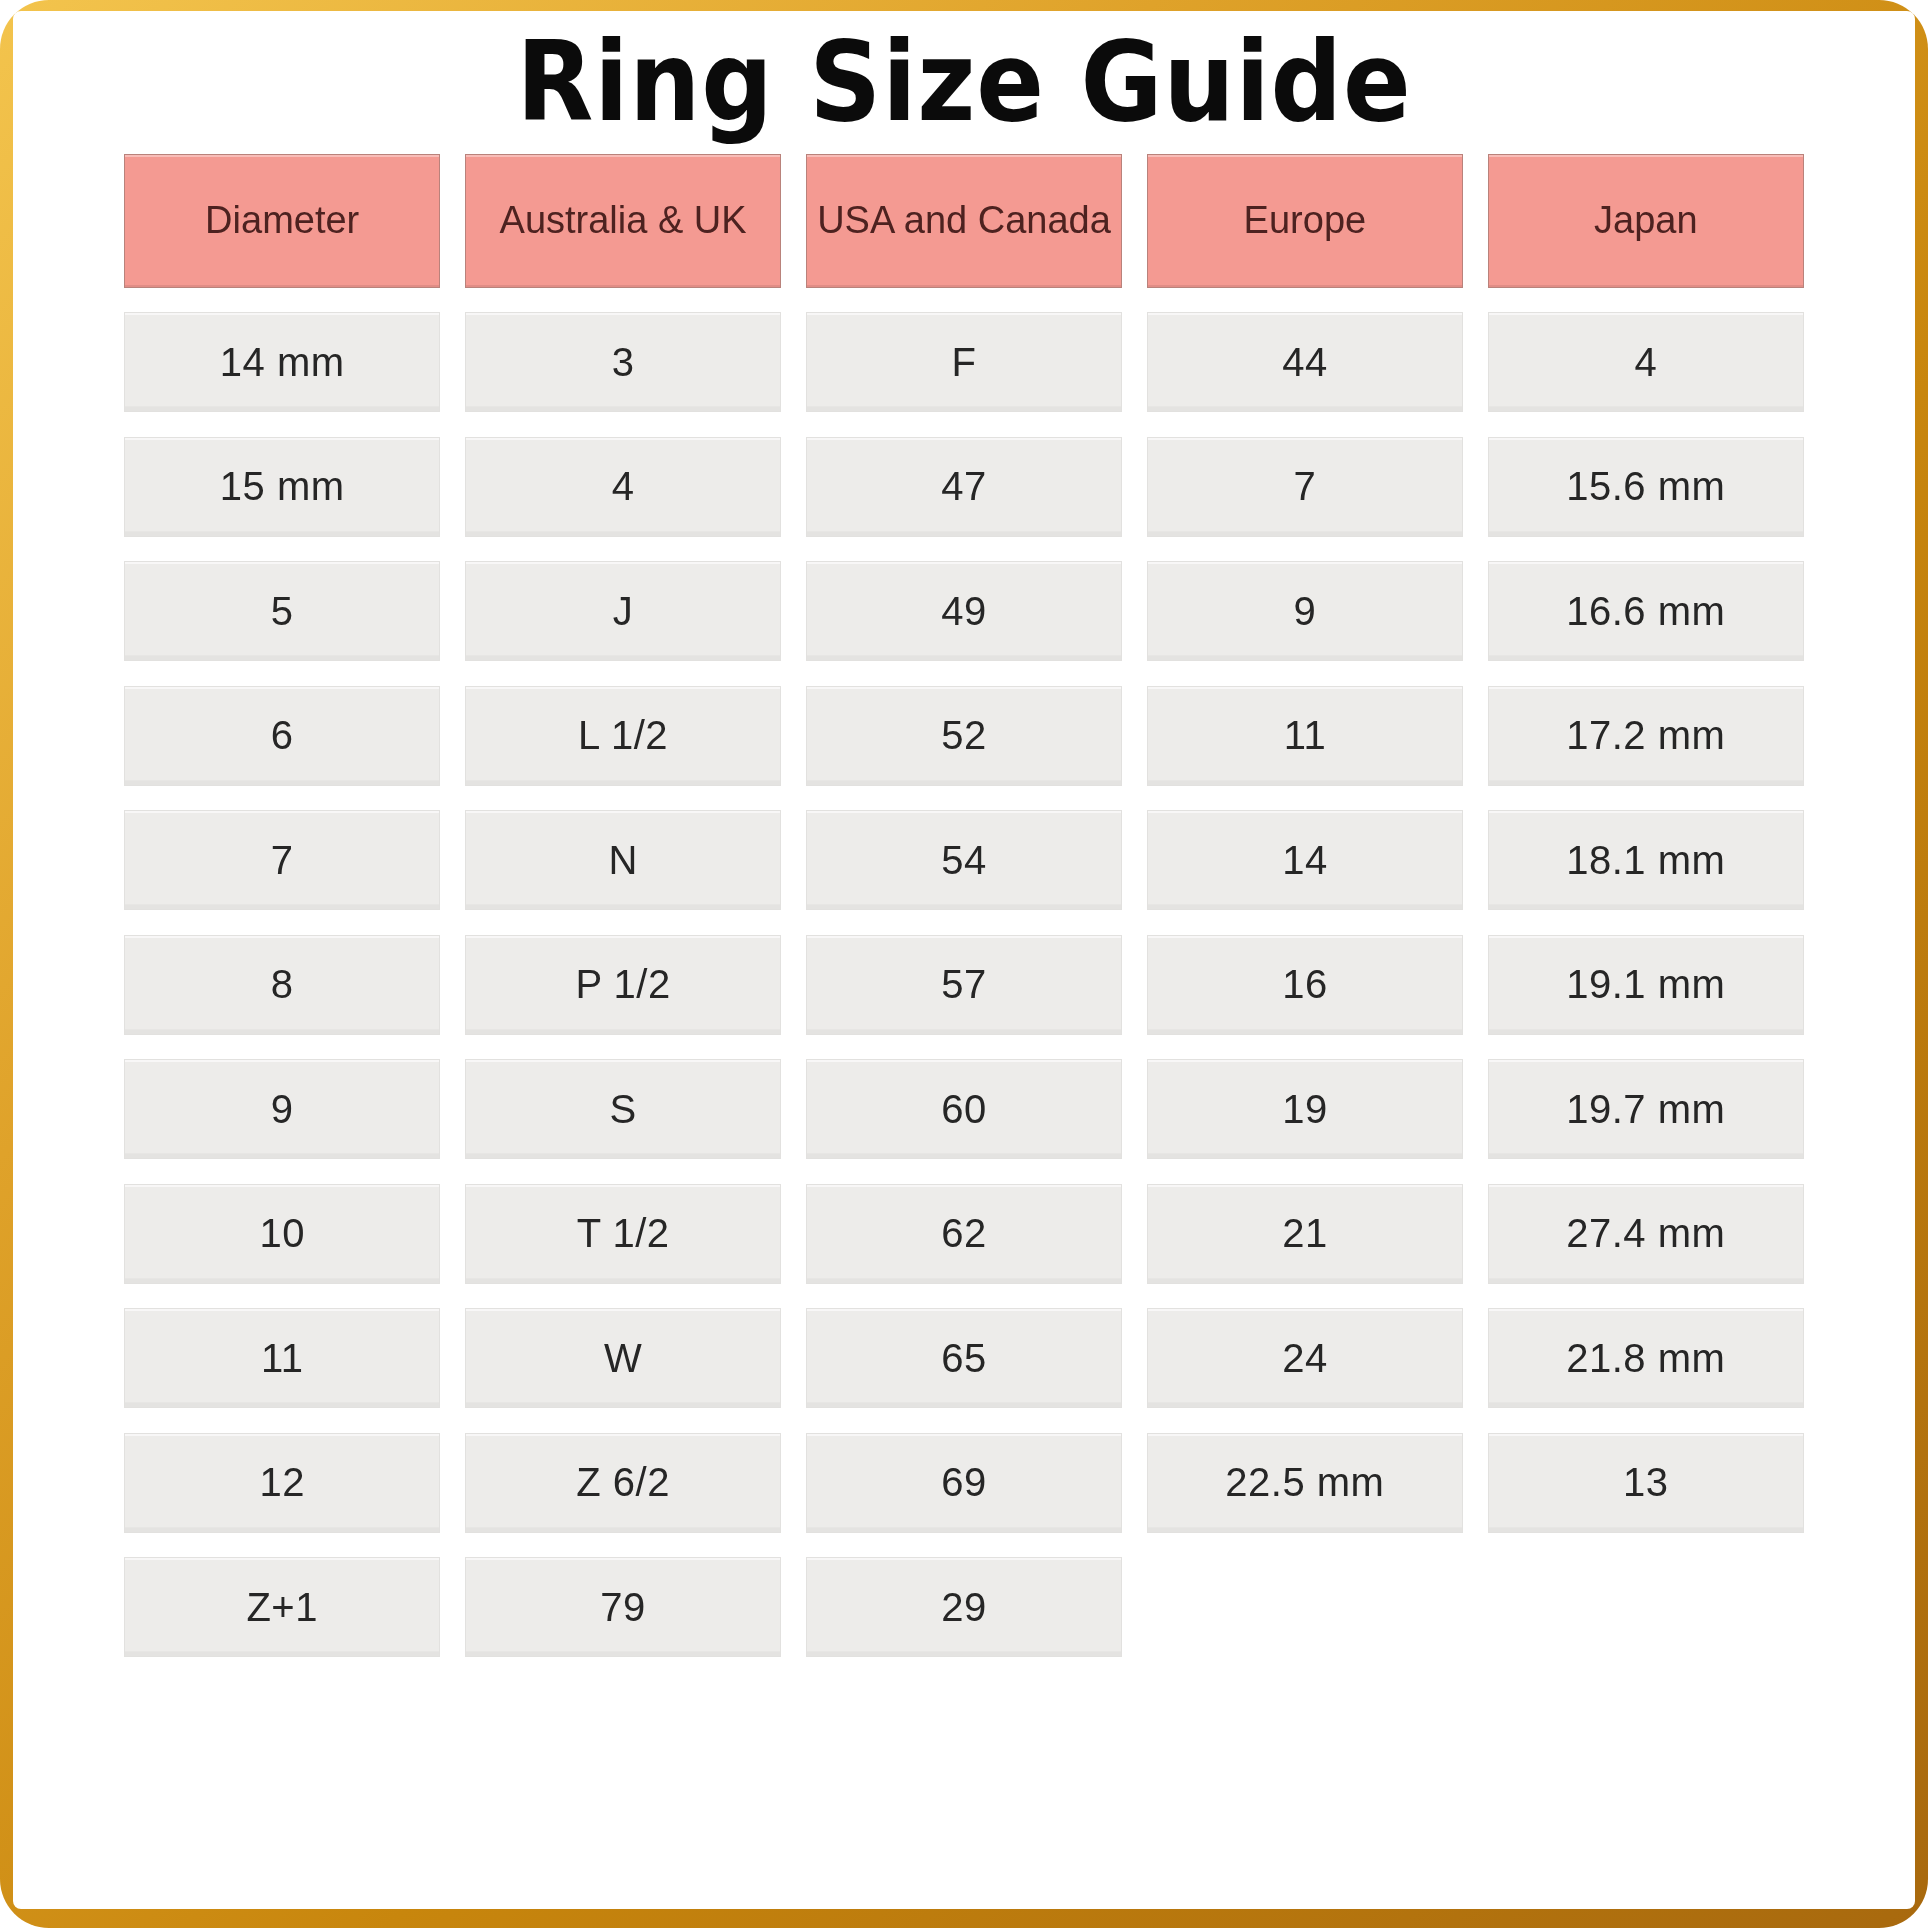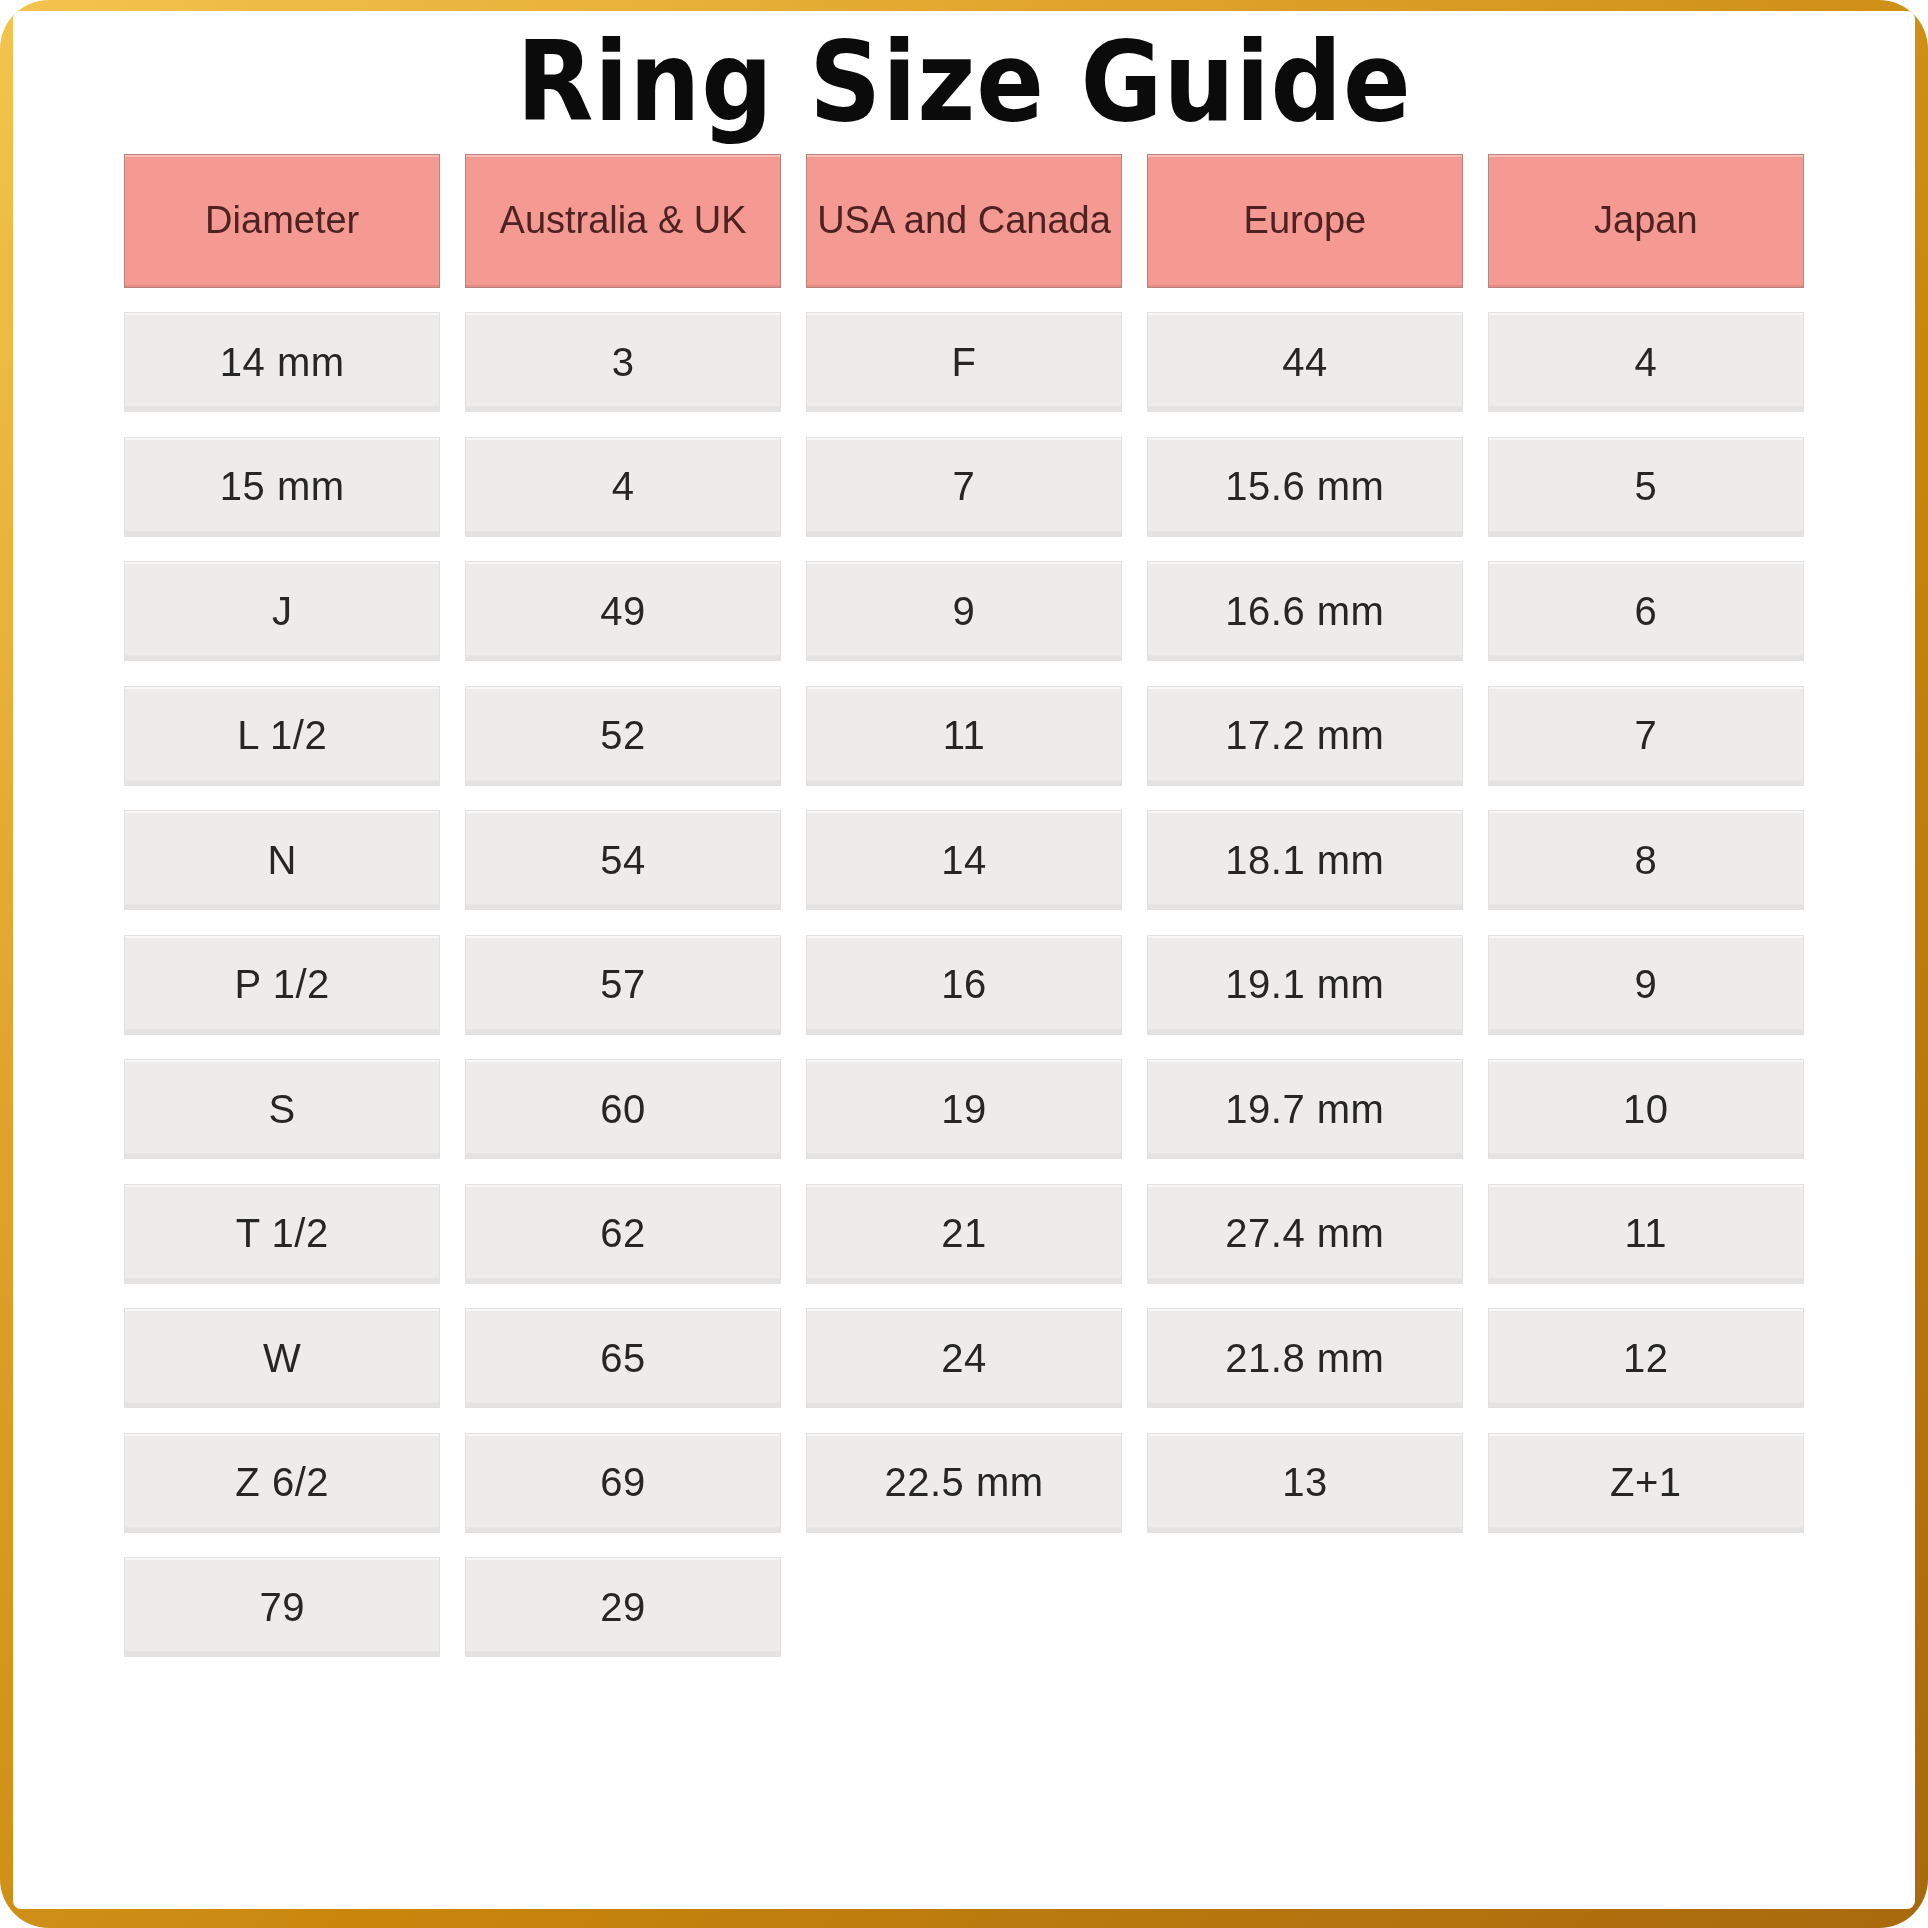--- a/index.html
+++ b/index.html
@@ -82,20 +82,21 @@
         <div class="cell header-cell">USA and Canada</div>
         <div class="cell header-cell">Europe</div>
         <div class="cell header-cell">Japan</div>
         <div class="cell data-cell">14 mm</div>
         <div class="cell data-cell">3</div>
         <div class="cell data-cell">F</div>
         <div class="cell data-cell">44</div>
         <div class="cell data-cell">4</div>
         <div class="cell data-cell">15 mm</div>
         <div class="cell data-cell">4</div>
+        <div class="cell data-cell">47</div>
         <div class="cell data-cell">7</div>
         <div class="cell data-cell">15.6 mm</div>
         <div class="cell data-cell">5</div>
         <div class="cell data-cell">J</div>
         <div class="cell data-cell">49</div>
         <div class="cell data-cell">9</div>
         <div class="cell data-cell">16.6 mm</div>
         <div class="cell data-cell">6</div>
         <div class="cell data-cell">L 1/2</div>
         <div class="cell data-cell">52</div>

